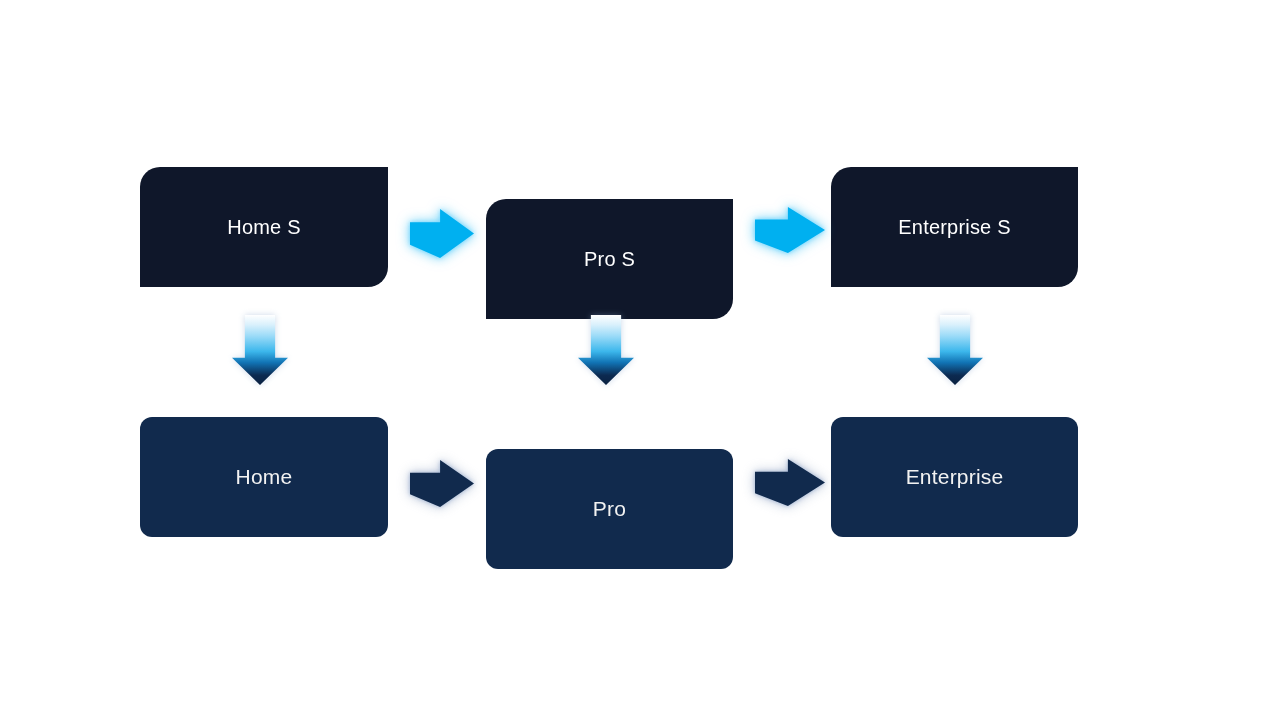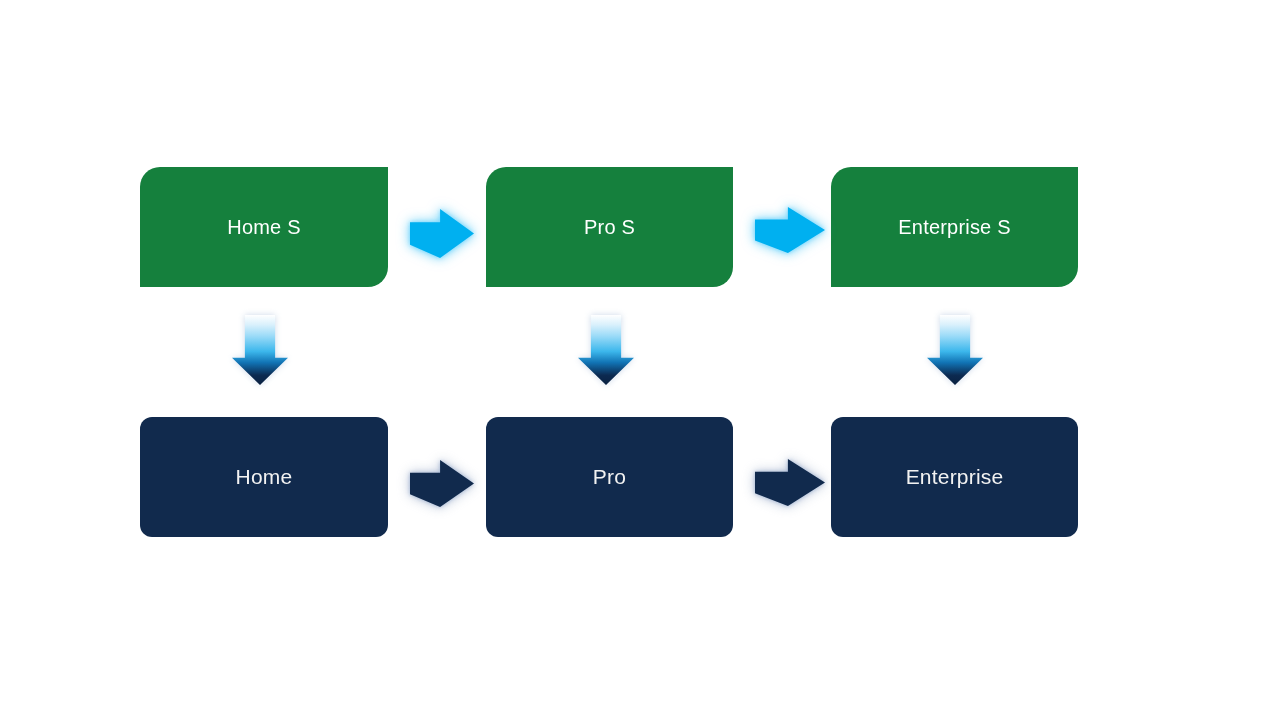--- a/index.html
+++ b/index.html
@@ -22,34 +22,34 @@
     display: flex;
     align-items: center;
     justify-content: center;
     text-align: center;
   }
   .node .label {
     letter-spacing: 0.2px;
   }
   .node.top {
     top: 167px;
-    background: #15803d;
+    background: #0f172a;
     border-radius: 20px 0 20px 0;
     color: #ffffff;
     font-size: 20px;
   }
   .node.bottom {
     top: 417px;
     background: #112A4D;
     border-radius: 12px;
     color: #F2F2F2;
     font-size: 21px;
   }
   .pos-c1 { left: 140px; width: 248px; }
-  .pos-c2 { left: 486px; }
+  .pos-c2 { left: 486px; margin-top: 32px; }
   .pos-c3 { left: 831px; }
 
   
   .arrow-wrap {
     position: absolute;
   }
   .glow-blue   { filter: drop-shadow(0 0 2px rgba(120,215,255,0.95)) drop-shadow(0 0 6px rgba(0,176,240,0.55)); }
   .glow-slate  { filter: drop-shadow(0 0 2px rgba(150,170,205,0.85)) drop-shadow(0 0 6px rgba(110,135,175,0.45)); }
   .glow-faint  { filter: drop-shadow(0 0 3px rgba(130,160,200,0.40)); }
 

